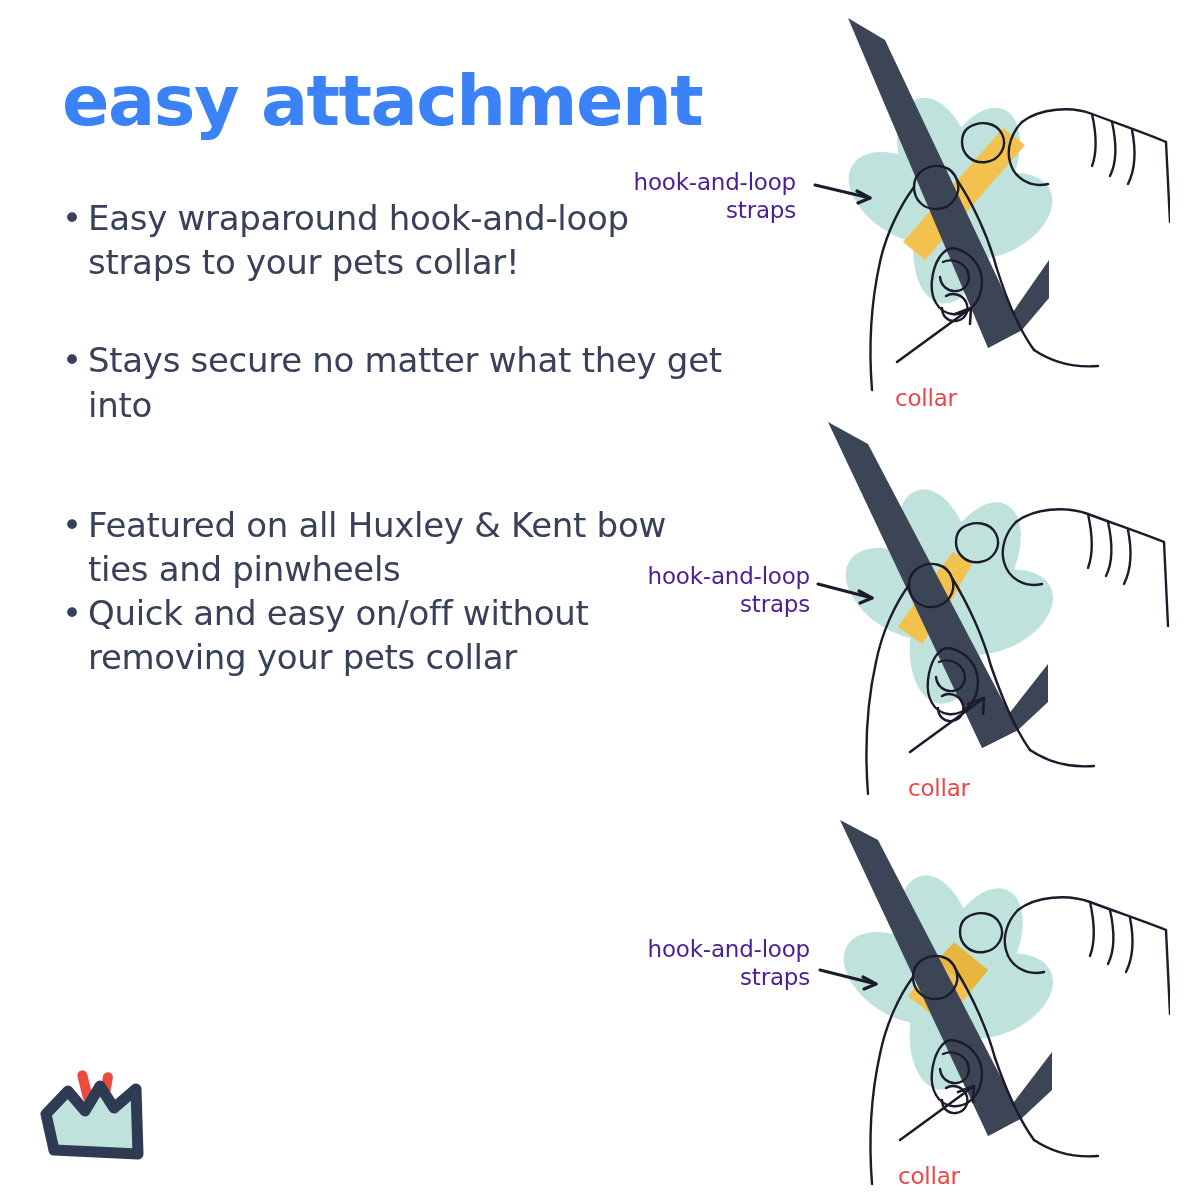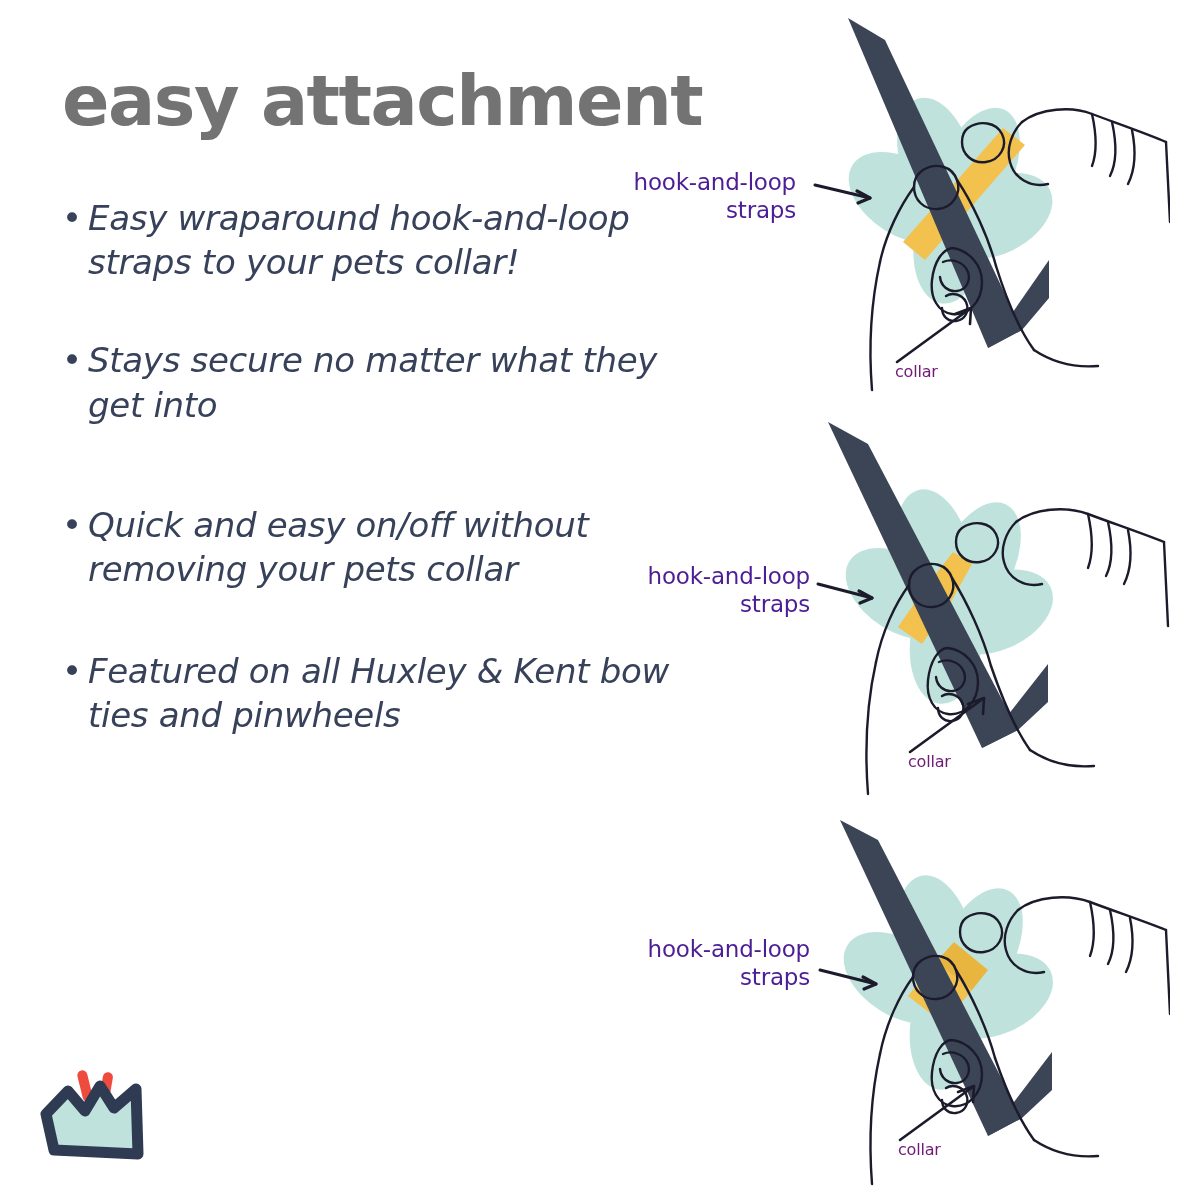--- a/index.html
+++ b/index.html
@@ -33,21 +33,21 @@
   }
 
   .headline {
     position: absolute;
     left: 62px;
     top: 66px;
     font-family: "DejaVu Sans", "Liberation Sans", sans-serif;
     font-size: 70px;
     font-weight: 700;
     letter-spacing: -1.5px;
-    color: #737373;
+    color: #3b82f6;
     line-height: 1;
     white-space: nowrap;
   }
 
   .bullet-list {
     position: absolute;
     left: 62px;
     top: 196px;
     width: 660px;
   }
@@ -56,21 +56,20 @@
     position: relative;
     display: block;
     color: #37415a;
     font-family: "DejaVu Sans", "Liberation Sans", sans-serif;
     font-size: 34px;
     font-weight: 400;
     line-height: 1.30;
     letter-spacing: -0.3px;
     padding-left: 26px;
     margin-bottom: 52px;
-    font-style: italic;
   }
   .bullet::before {
     content: "•";
     position: absolute;
     left: 0;
     top: 0;
     font-size: 34px;
     line-height: 1.30;
     color: #37415a;
   }
@@ -107,26 +106,27 @@
     font-family: "DejaVu Sans", "Liberation Sans", sans-serif;
     font-size: 23px;
     font-weight: 400;
     line-height: 1.22;
     text-align: right;
     letter-spacing: -0.2px;
     white-space: pre-line;
   }
   .anno-collar {
     position: absolute;
-    color: #701a75;
+    color: #ef4444;
     font-family: "DejaVu Sans", "Liberation Sans", sans-serif;
-    font-size: 16px;
+    font-size: 23px;
     font-weight: 400;
     letter-spacing: -0.2px;
     white-space: nowrap;
+    margin-top: 23px;
   }
 
   #anno-hl-1 { left: 596px; top: 168px; width: 200px; }
   #anno-collar-1 { left: 895px; top: 362px; }
   #anno-hl-2 { left: 610px; top: 562px; width: 200px; }
   #anno-collar-2 { left: 908px; top: 752px; }
   #anno-hl-3 { left: 610px; top: 935px; width: 200px; }
   #anno-collar-3 { left: 898px; top: 1140px; }
 </style>
 </head>
@@ -134,22 +134,22 @@
 
 <div id="page">
 
   <div class="left-col">
 
     <div class="headline">easy attachment</div>
 
     <div class="bullet-list">
       <div class="bullet b1">Easy wraparound hook-and-loop straps to your pets collar!</div>
       <div class="bullet b2">Stays secure no matter what they get into</div>
+      <div class="bullet b4">Featured on all Huxley &amp; Kent bow ties and pinwheels</div>
       <div class="bullet b3">Quick and easy on/off without removing your pets collar</div>
-      <div class="bullet b4">Featured on all Huxley &amp; Kent bow ties and pinwheels</div>
     </div>
 
     <div class="logo">
       <svg viewBox="0 0 122 116" xmlns="http://www.w3.org/2000/svg">
 
         <rect x="42" y="12" width="10" height="32" rx="5" transform="rotate(-14 47 28)" fill="#ee4b3c"></rect>
         <rect x="63" y="14" width="10" height="32" rx="5" transform="rotate(10 68 30)" fill="#ee4b3c"></rect>
 
         <path d="M8 56 L30 33 L47 53 L62 28 L76 50 L98 31 L100 96 L16 92 Z" fill="#bfe3dc" stroke="#2f3b52" stroke-width="11" stroke-linejoin="round" stroke-linecap="round"></path>
       </svg>

